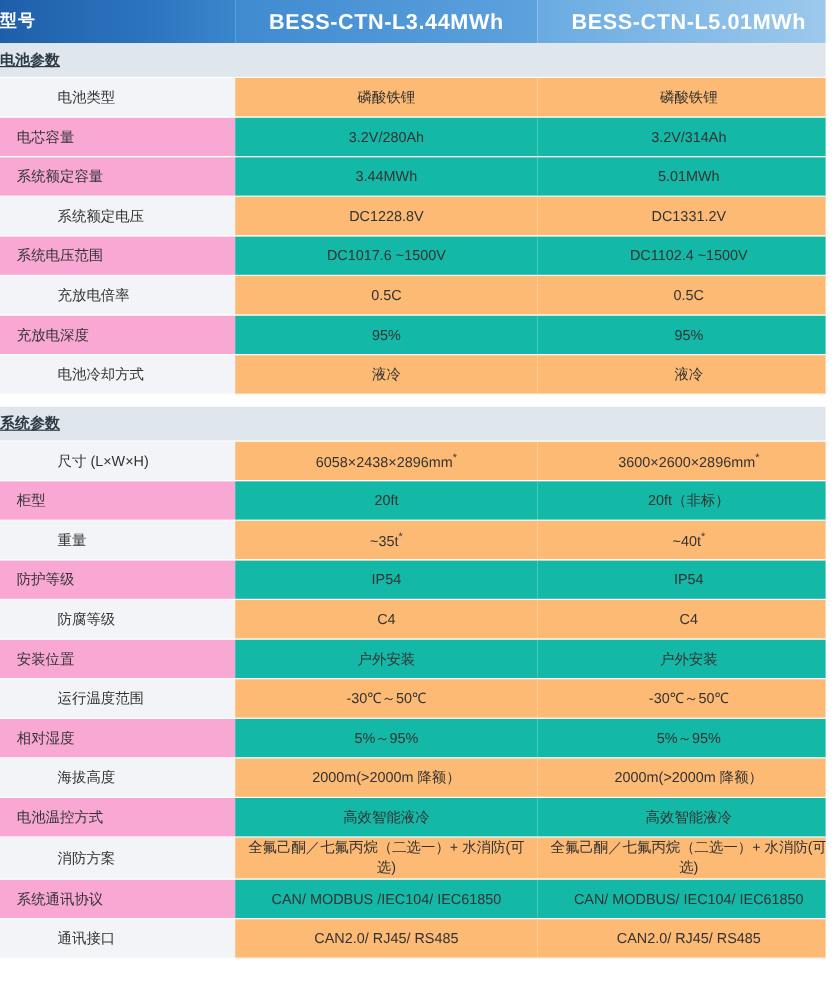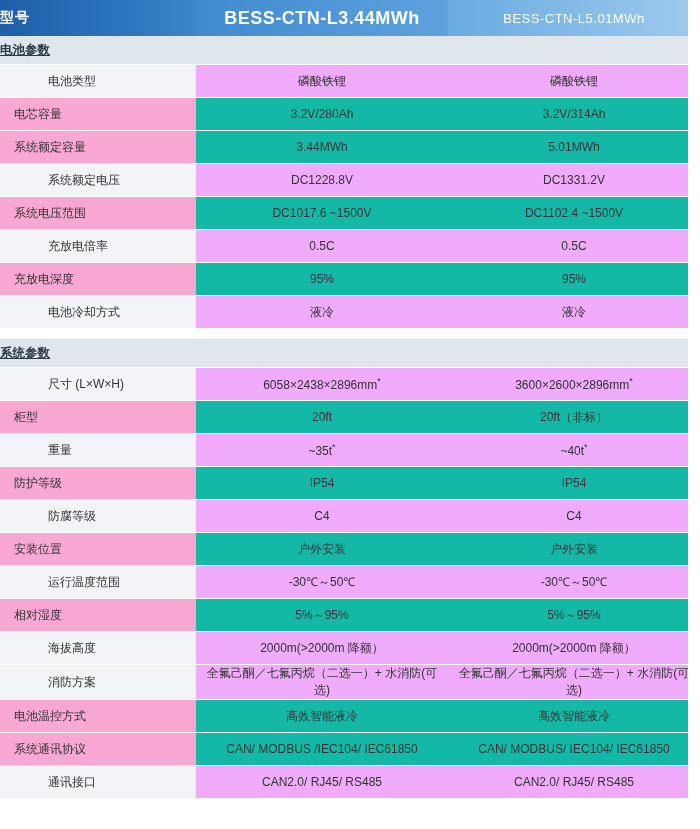--- a/index.html
+++ b/index.html
@@ -52,22 +52,22 @@
     background: linear-gradient(90deg, #3f8ad0 0%, #5ea2de 100%);
     color: #ffffff;
     font-size: 18px;
     font-weight: bold;
     text-align: center;
     letter-spacing: 0.5px;
   }
   .hdr-v2 {
     background: linear-gradient(90deg, #69abe2 0%, #9fcaec 100%);
     color: #ffffff;
-    font-size: 13px;
-    font-weight: normal;
+    font-size: 18px;
+    font-weight: bold;
     text-align: center;
     letter-spacing: 0.5px;
   }
 
   
   .section-row td {
     height: 28px;
     vertical-align: middle;
     background: #dfe6ec;
     color: #2d3a45;
@@ -90,21 +90,21 @@
     color: #333333;
     text-align: left;
   }
   .data-row .cell-val {
     text-align: center;
     color: #333333;
     padding: 0 6px;
   }
   
   .row-odd .cell-label { background: #f2f4f7; padding-left: 48px; }
-  .row-odd .cell-val   { background: #f0abfc; }
+  .row-odd .cell-val   { background: #fdba74; }
   .row-even .cell-label { background: #f9a8d4; }
   .row-even .cell-val   { background: #14b8a6; }
 
   .sup {
     font-size: 9px;
     vertical-align: super;
   }
 
   
   .spacer-row td {
@@ -215,31 +215,31 @@
         <tr class="data-row row-even">
           <td class="cell-label">相对湿度</td>
           <td class="cell-val"><span>5%～95%</span></td>
           <td class="cell-val"><span>5%～95%</span></td>
         </tr>
         <tr class="data-row row-odd">
           <td class="cell-label">海拔高度</td>
           <td class="cell-val"><span>2000m(&gt;2000m 降额）</span></td>
           <td class="cell-val"><span>2000m(&gt;2000m 降额）</span></td>
         </tr>
+        <tr class="data-row row-even">
+          <td class="cell-label">电池温控方式</td>
+          <td class="cell-val"><span>高效智能液冷</span></td>
+          <td class="cell-val"><span>高效智能液冷</span></td>
+        </tr>
         <tr class="data-row row-odd">
           <td class="cell-label">消防方案</td>
           <td class="cell-val"><span>全氟己酮／七氟丙烷（二选一）+ 水消防(可选)</span></td>
           <td class="cell-val"><span>全氟己酮／七氟丙烷（二选一）+ 水消防(可选)</span></td>
         </tr>
         <tr class="data-row row-even">
-          <td class="cell-label">电池温控方式</td>
-          <td class="cell-val"><span>高效智能液冷</span></td>
-          <td class="cell-val"><span>高效智能液冷</span></td>
-        </tr>
-        <tr class="data-row row-even">
           <td class="cell-label">系统通讯协议</td>
           <td class="cell-val"><span>CAN/ MODBUS /IEC104/ IEC61850</span></td>
           <td class="cell-val"><span>CAN/ MODBUS/ IEC104/ IEC61850</span></td>
         </tr>
         <tr class="data-row row-odd">
           <td class="cell-label">通讯接口</td>
           <td class="cell-val"><span>CAN2.0/ RJ45/ RS485</span></td>
           <td class="cell-val"><span>CAN2.0/ RJ45/ RS485</span></td>
         </tr>
       </tbody>

